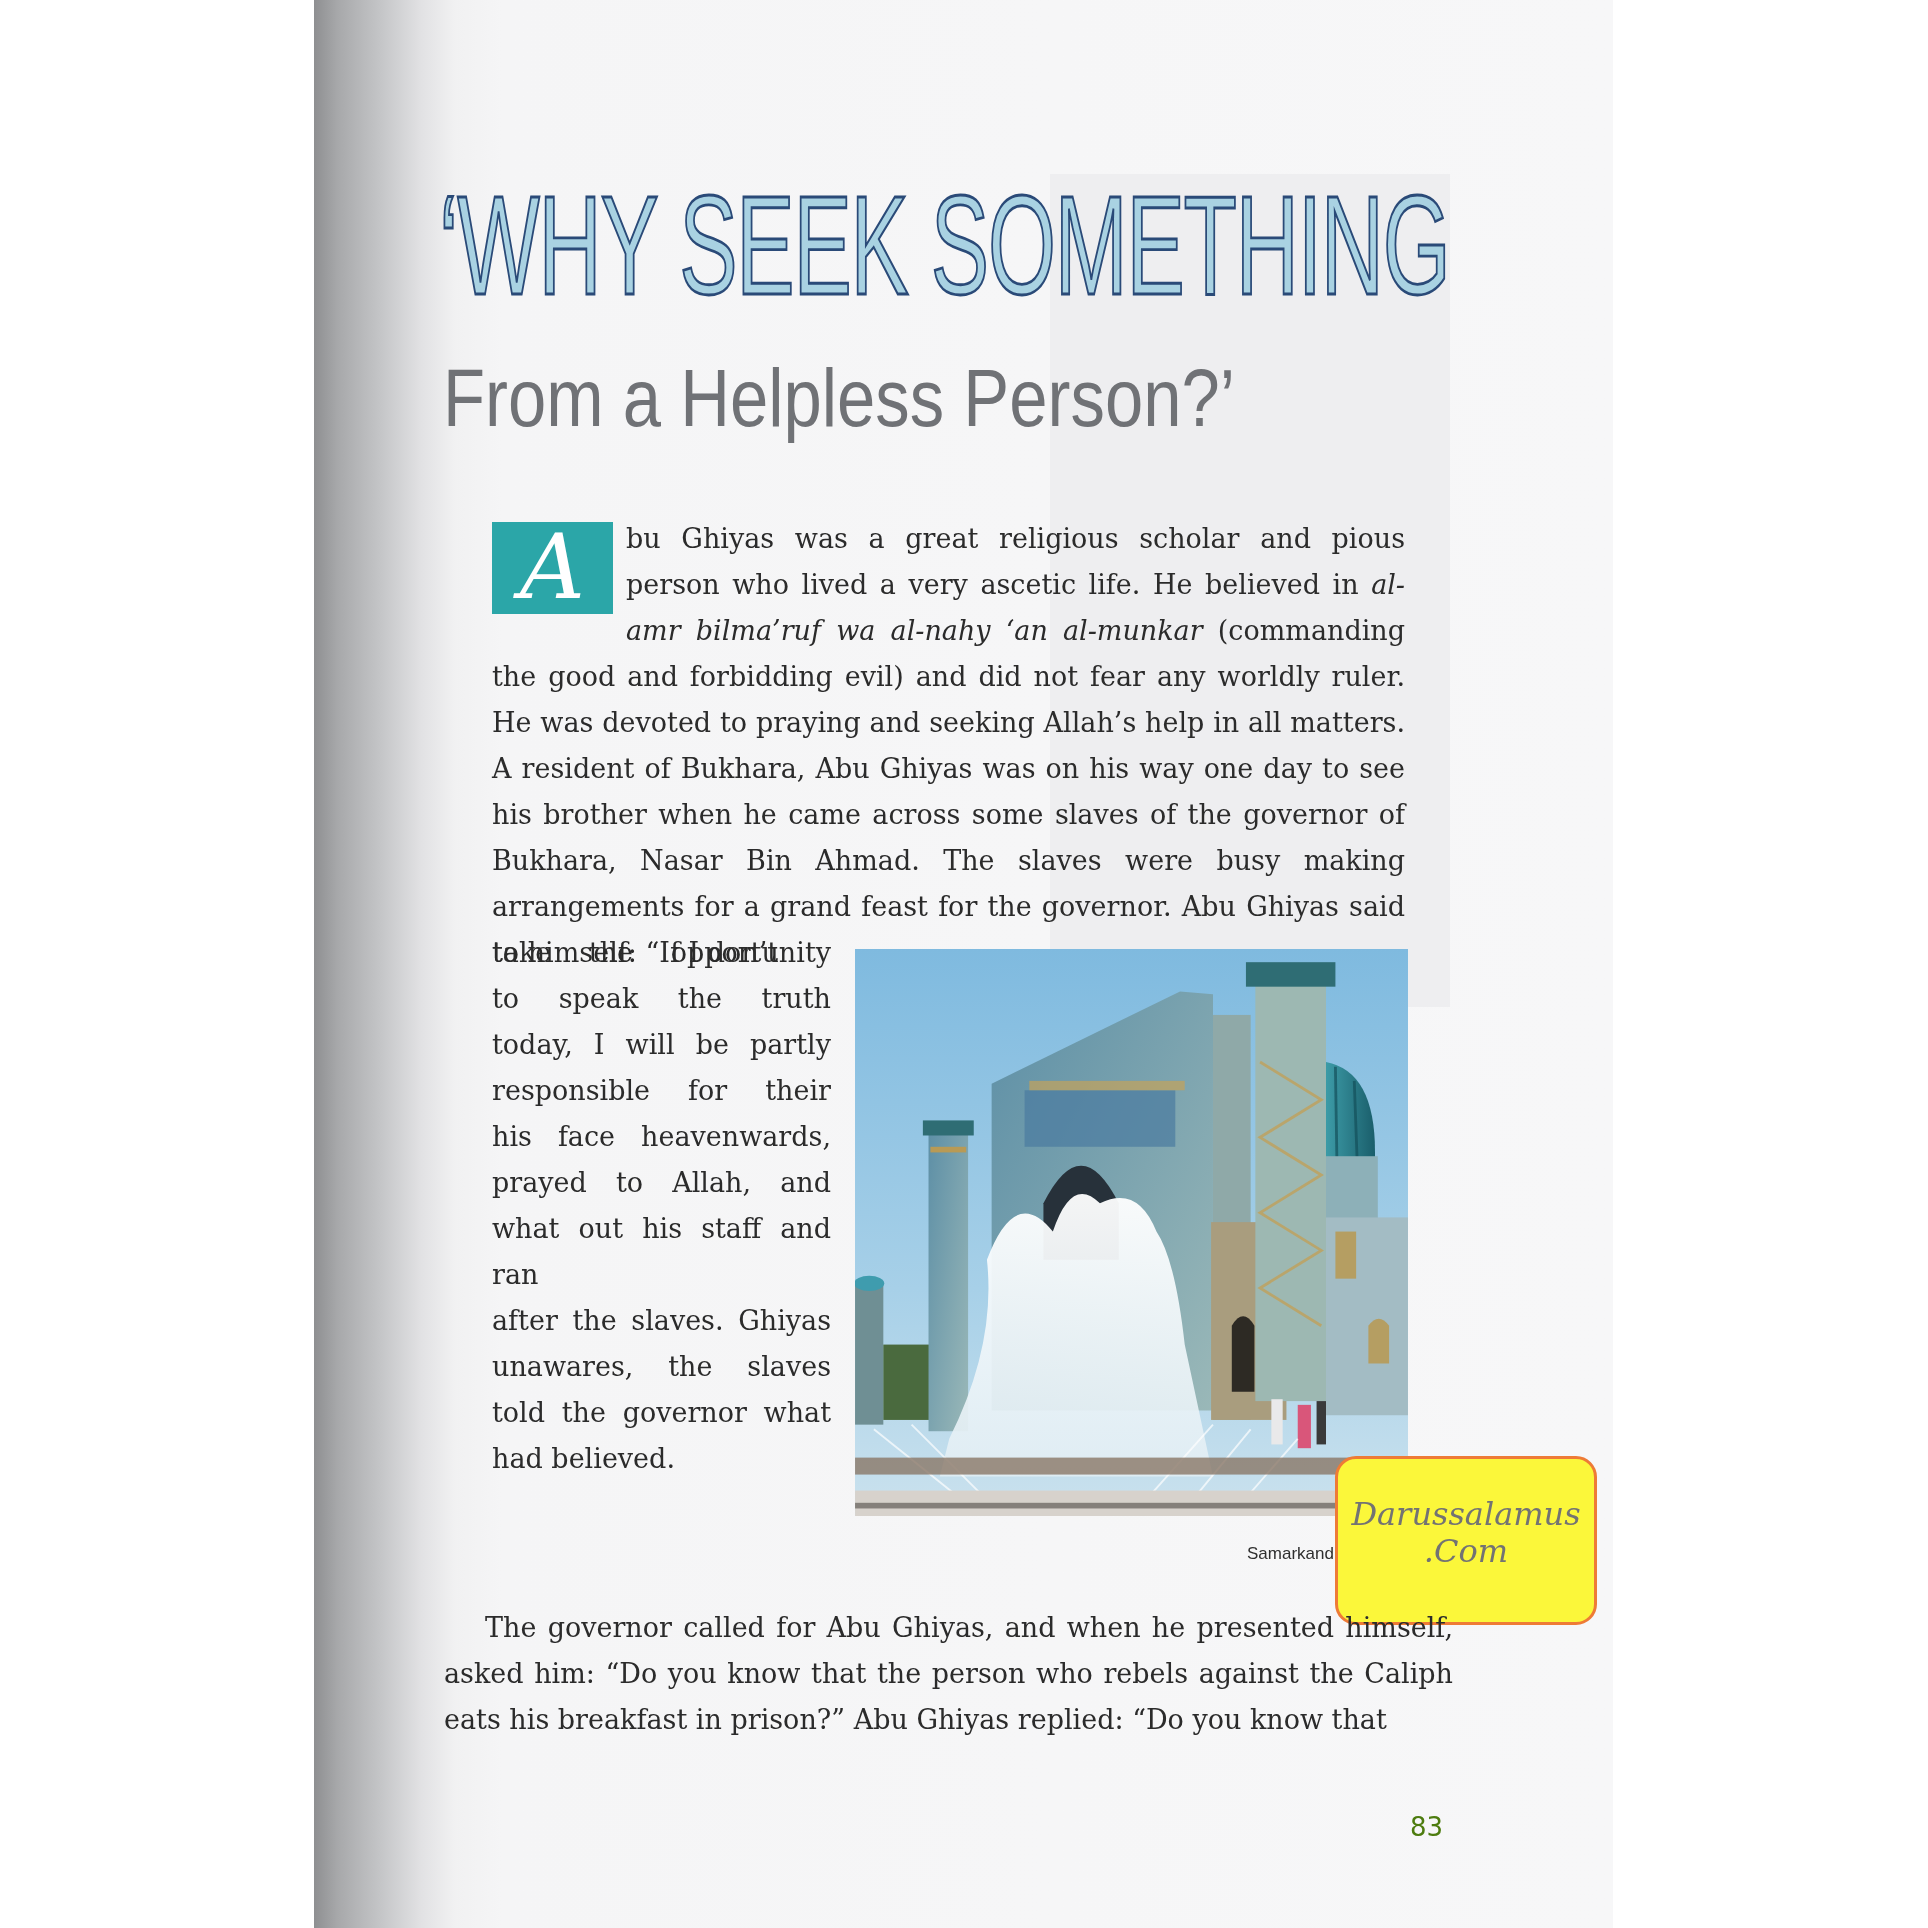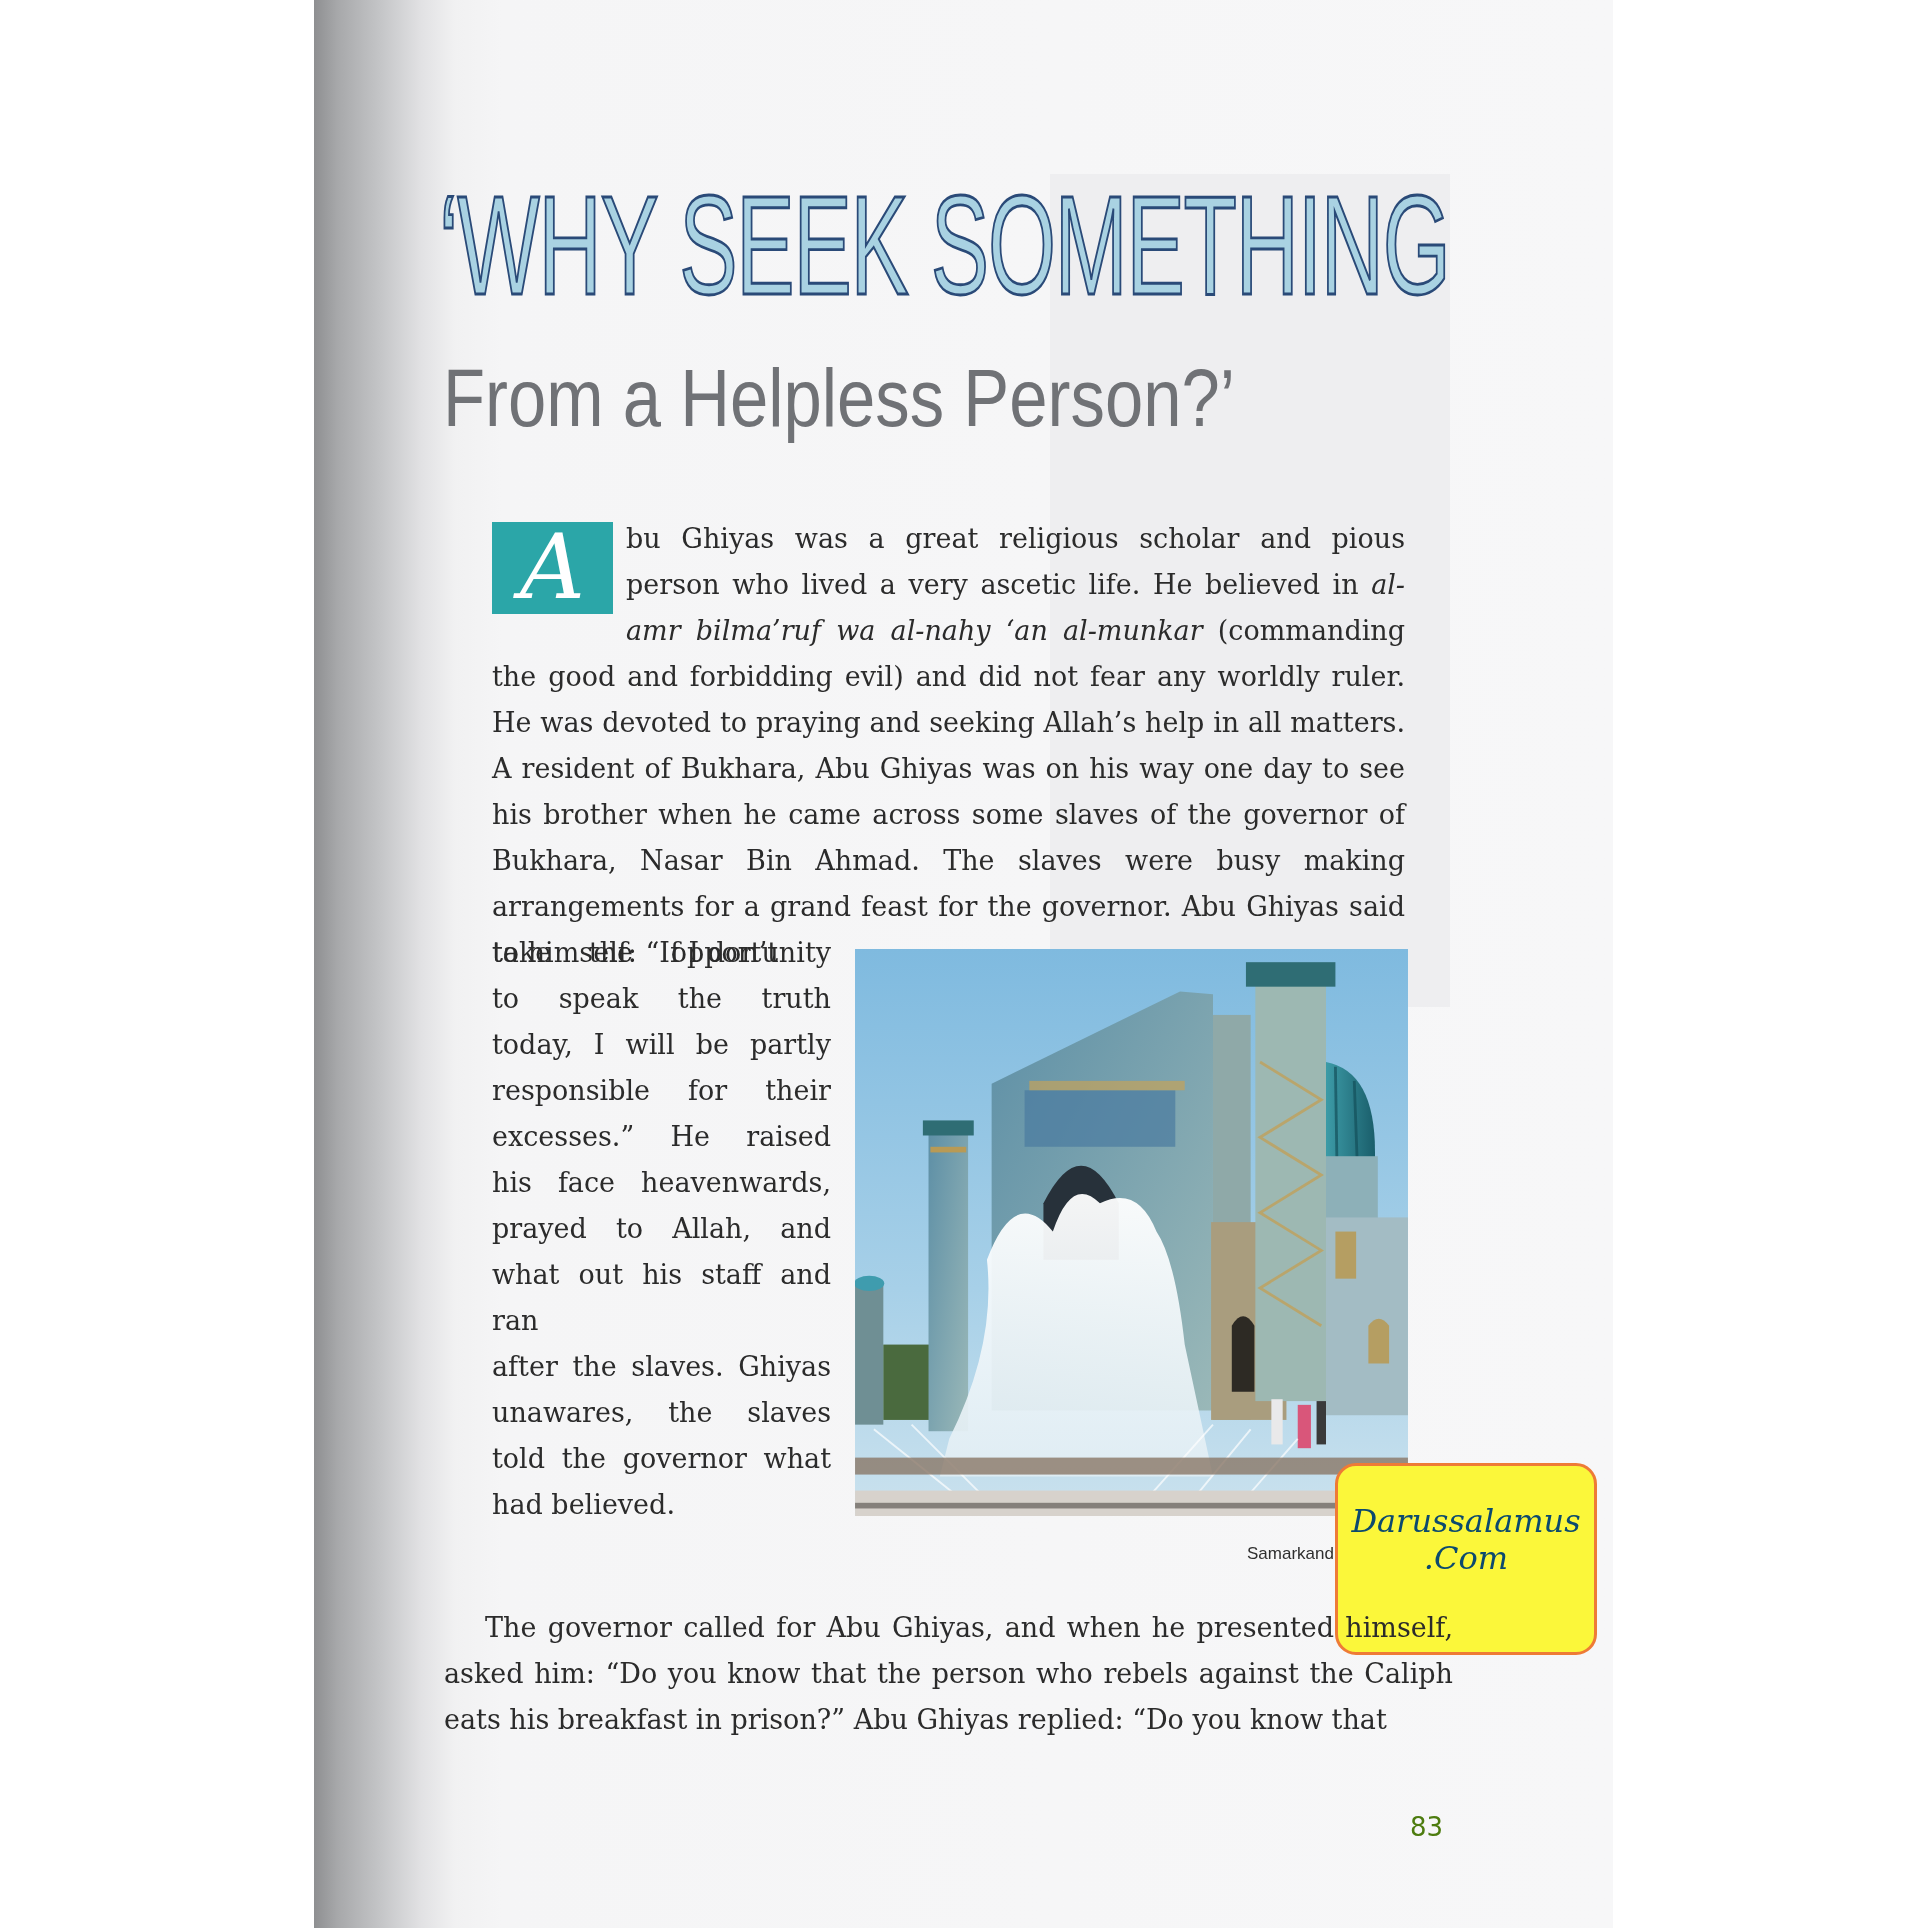--- a/index.html
+++ b/index.html
@@ -69,24 +69,24 @@
     background: linear-gradient(to bottom, #8fc2e0 0%, #a8d2ea 45%, #cfe3ee 100%);
   }
   .caption {
     position:absolute; left:1247px; top:1544px;
     font-family:"Liberation Sans", sans-serif; font-size:17px; color:#2f2f2f;
   }
   .caption .faded { color:#9aa7b0; }
 
   
   .watermark {
-    position:absolute; left:1335px; top:1456px; width:262px; height:192px;
+    position:absolute; left:1335px; top:1456px; width:262px; height:169px;
     background:#fbf73a; border:3.8px solid #ee7b36; border-radius:21px;
     box-sizing:border-box; text-align:center;
-    font-family:"DejaVu Serif", serif; font-style:italic; color:#0c4a6e;margin-top:7px;
+    font-family:"DejaVu Serif", serif; font-style:italic; color:#737373;
   }
   .watermark .l1 { position:absolute; left:0; right:0; top:38px; font-size:32px; line-height:34px; }
   .watermark .l2 { position:absolute; left:0; right:0; top:75px; font-size:32px; line-height:34px; }
 
   .para2 {
     position:absolute; left:444px; top:1605px; width:1009px;
     text-align:justify; text-indent:41px;
   }
   .page-number {
     position:absolute; left:1410px; top:1812px;
@@ -108,21 +108,20 @@
 <div class="para1 body-text">
   <span class="drop-cap">A</span>
   <span>bu Ghiyas was a great religious scholar and pious person who lived a very ascetic life. He believed in </span><i>al-amr bilma’ruf wa al-nahy ‘an al-munkar</i><span> (commanding the good and forbidding evil) and did not fear any worldly ruler. He was devoted to praying and seeking Allah’s help in all matters. A resident of Bukhara, Abu Ghiyas was on his way one day to see his brother when he came across some slaves of the governor of Bukhara, Nasar Bin Ahmad. The slaves were busy making arrangements for a grand feast for the governor. Abu Ghiyas said to himself: “If I don’t</span>
 </div>
 
 <div class="para1-cont body-text">
   <span class="line">take the opportunity</span>
   <span class="line">to speak the truth</span>
   <span class="line">today, I will be partly</span>
   <span class="line">responsible for their</span>
-  <span class="line">excesses.” He raised</span>
   <span class="line">his face heavenwards,</span>
   <span class="line">prayed to Allah, and</span>
   <span class="line">what out his staff and ran</span>
   <span class="line">after the slaves. Ghiyas</span>
   <span class="line">unawares, the slaves</span>
   <span class="line">told the governor what</span>
   <span class="line last">had believed.</span>
 </div>
 
 <div class="photo" title="Samarkand Square photo: tiled madrasa with minarets, ribbed turquoise dome and a fountain in the foreground">

